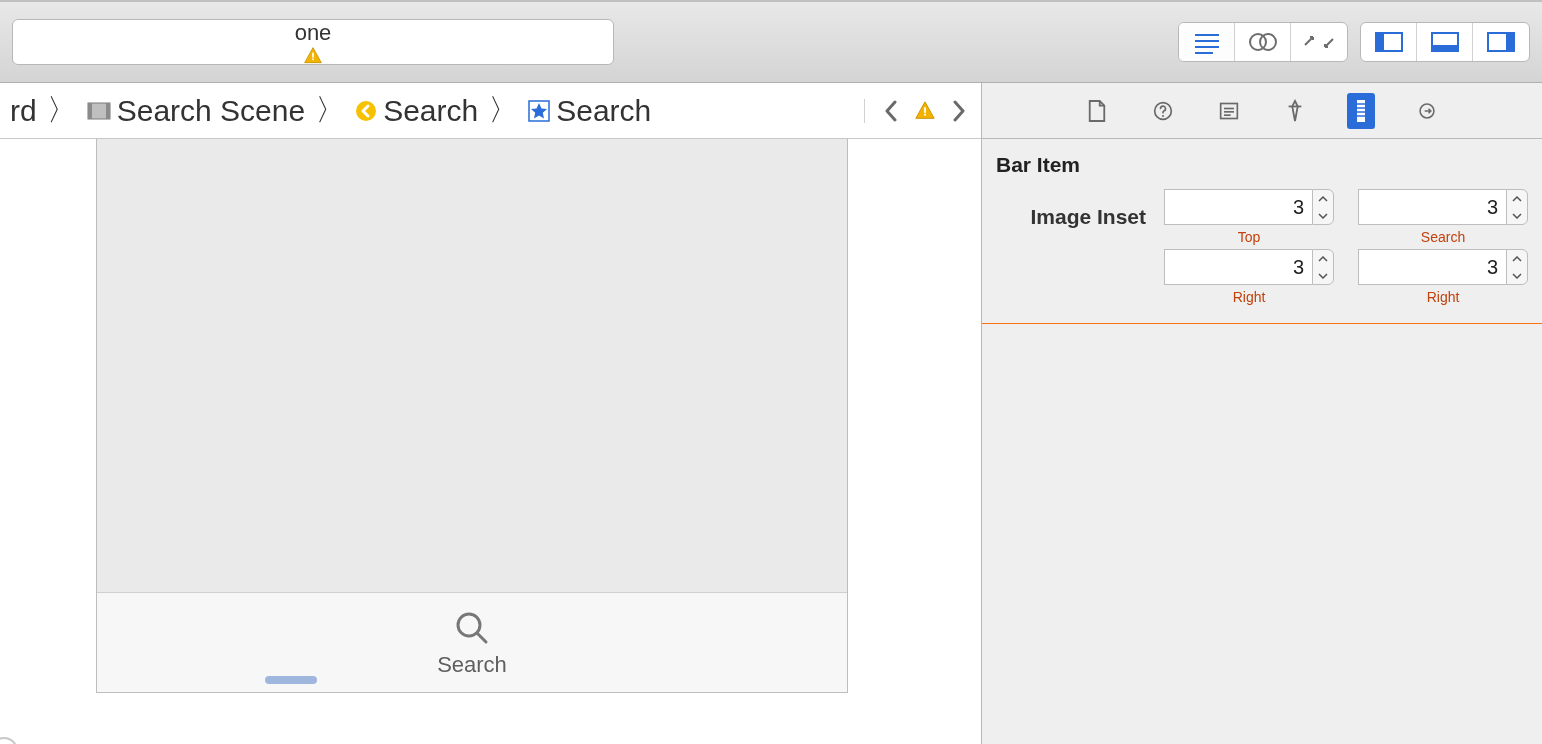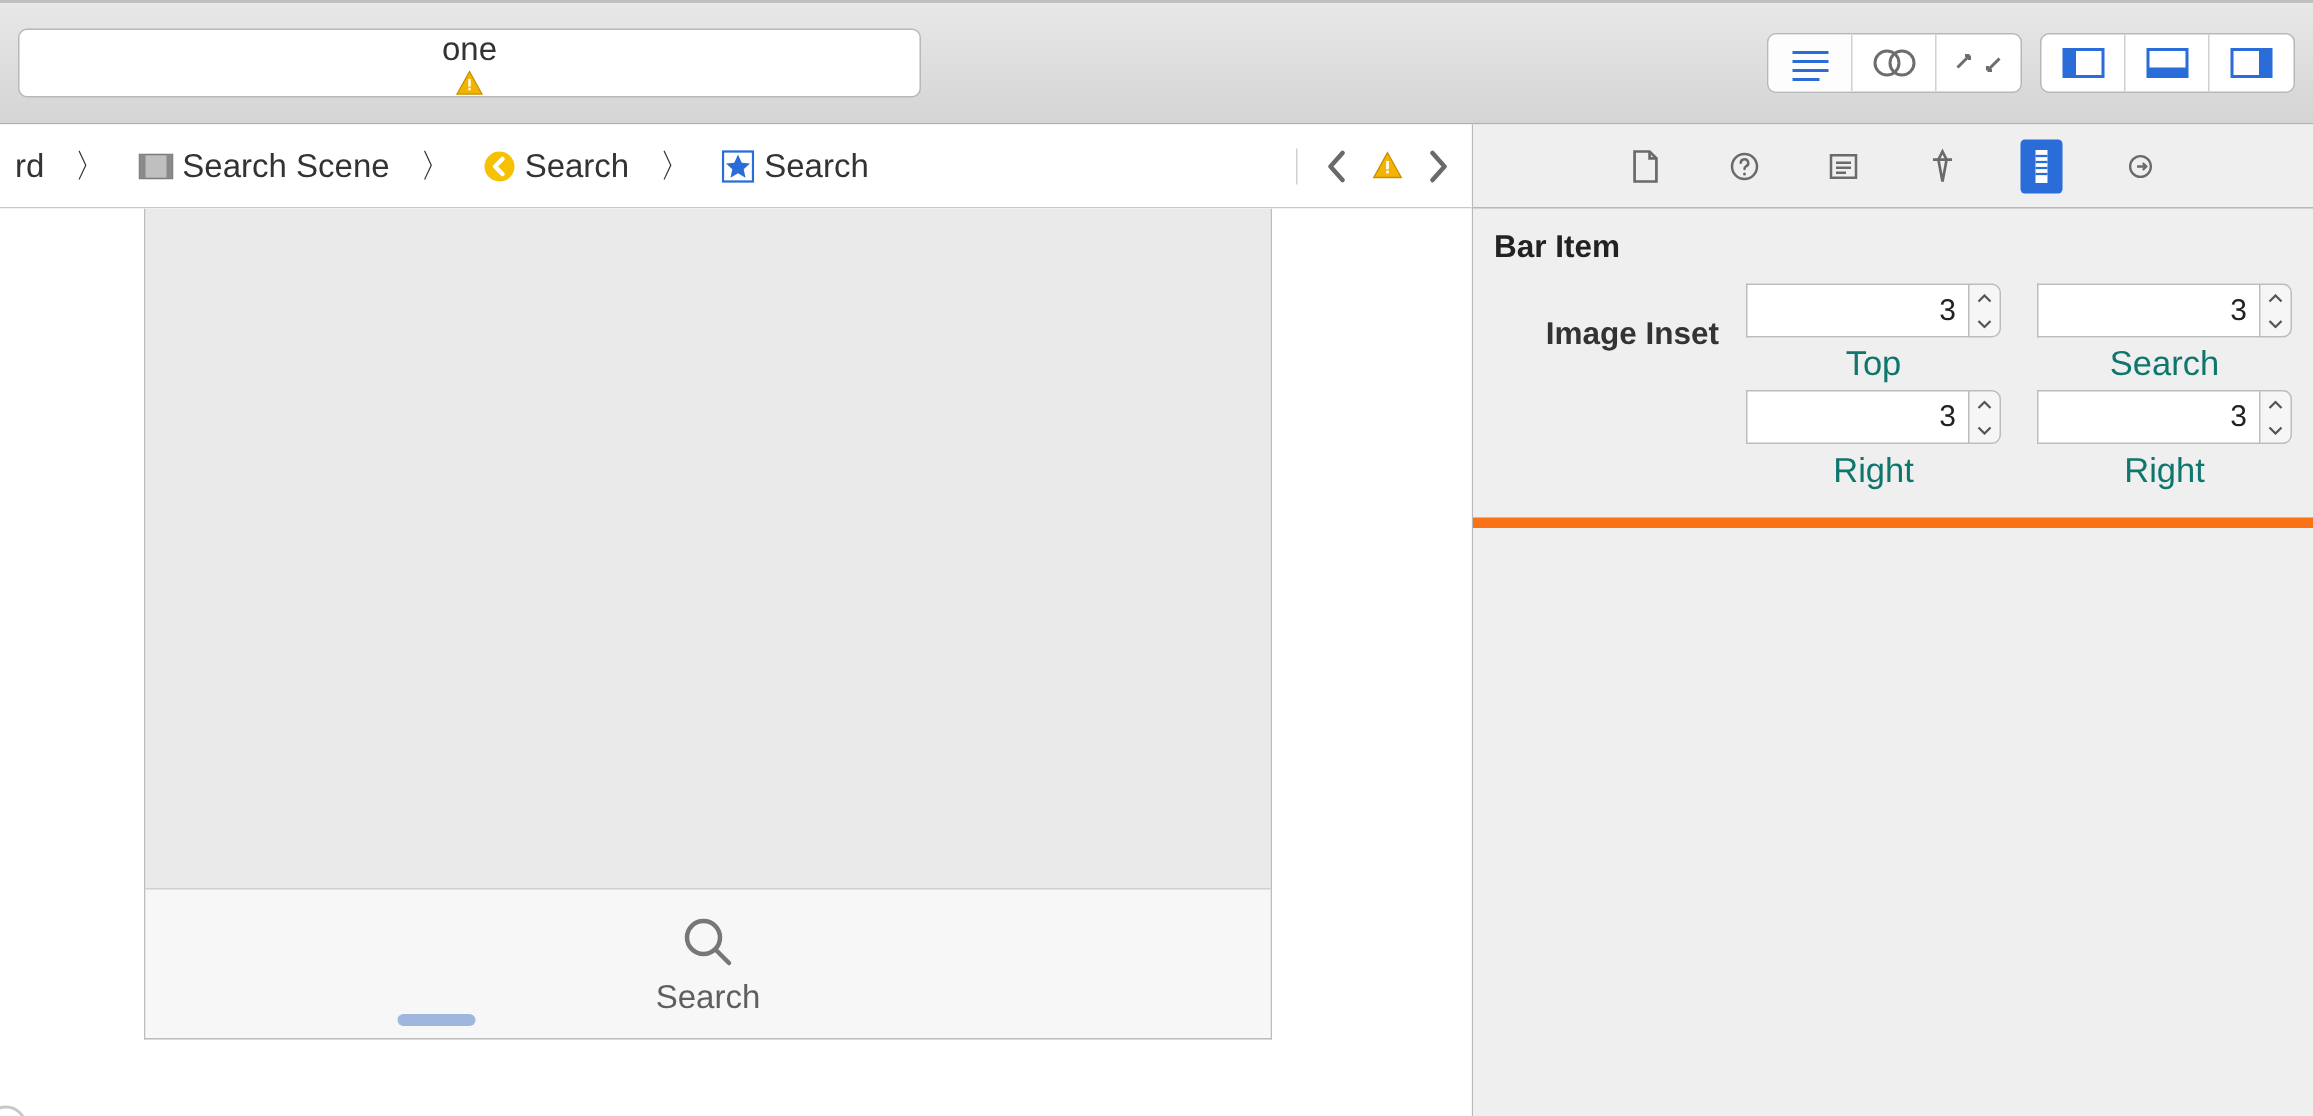--- a/index.html
+++ b/index.html
@@ -71,23 +71,23 @@
   display: flex;
   flex-direction: column;
   position: relative;
 }
 .jump-bar {
   height: 56px;
   border-bottom: 1px solid #c8c8c8;
   display: flex;
   align-items: center;
   padding: 0 10px;
-  font-size: 22px;
+  font-size: 30px;
   color: #333;
-  gap: 20px;
+  gap: 10px;
   background: #fff;
 }
 .crumb { display: flex; align-items: center; gap: 6px; }
 .crumb-icon { display: inline-flex; align-items: center; justify-content: center; }
 .crumb-text { white-space: nowrap; }
 
 .jump-spacer { flex: 1; }
 .nav-buttons { display: flex; align-items: center; gap: 10px; border-left: 1px solid #d0d0d0; padding-left: 14px; }
 .nav-btn { width: 24px; height: 24px; display: flex; align-items: center; justify-content: center; cursor: pointer; }
 
@@ -167,21 +167,21 @@
   display: flex; align-items: center; justify-content: center;
   cursor: pointer;
   padding: 0 4px;
 }
 .insp-tab.selected {
   background: #2a6cd8;
   border-radius: 3px;
 }
 .insp-body {
   padding: 14px 14px;
-  border-bottom: 7px solid #f97316;
+  border-bottom: 1px solid #f97316;
 }
 .insp-heading {
   font-weight: 600;
   font-size: 21px;
   color: #222;
   margin-bottom: 12px;
 }
 .field-row {
   display: flex;
   align-items: center;
@@ -221,21 +221,21 @@
   width: 22px;
   display: flex;
   flex-direction: column;
   border: 1px solid #bdbdbd;
   border-radius: 0 6px 6px 0;
   background: #f6f6f6;
   cursor: pointer;
 }
 .stepper .step { flex: 1; display: flex; align-items: center; justify-content: center; }
 .stepper .step svg { display: block; }
-.num-sublabel { font-size: 23px; color: #0f766e; margin-top: 4px; }
+.num-sublabel { font-size: 14px; color: #c2410c; margin-top: 4px; }
 
 .row2 { margin-top: 4px; }
 .spacer-label { width: 150px; }
 
 </style>
 </head>
 <body>
 
 <div class="toolbar">
   <div class="scheme-box">

